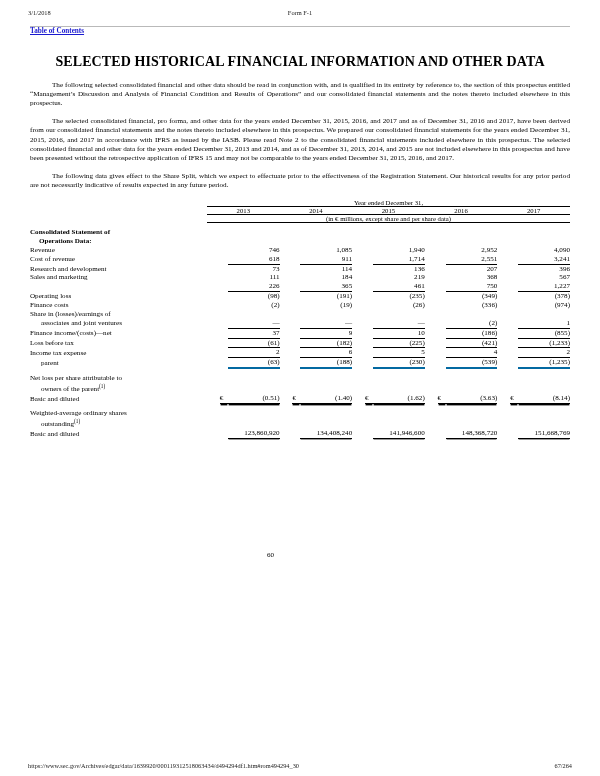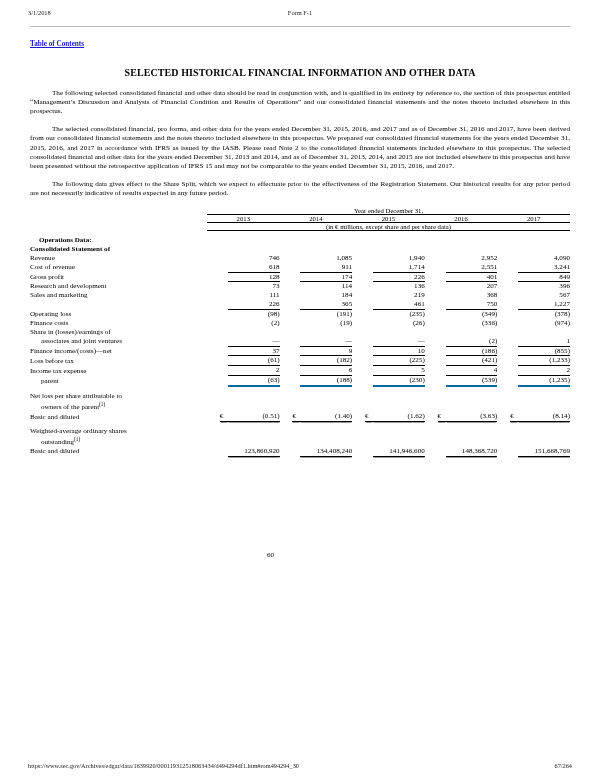--- a/index.html
+++ b/index.html
@@ -46,36 +46,36 @@
     top: 26px;
     left: 30px;
     right: 30px;
     border-top: 1px solid #b9b9b9;
     height: 0;
   }
 
   
   .doc {
     position: absolute;
-    top: 40px;
+    top: 27px;
     left: 30px;
     width: 540px;
   }
 
   .toc-link {
     color: #1a1ad0;
     text-decoration: underline;
     font-weight: bold;
     font-size: 7.2px;
     display: inline-block;
     margin-bottom: 11px;
   }
 
   h1.doc-title {
-    font-size: 10px;
+    font-size: 14px;
     font-weight: bold;
     text-align: center;
     margin: 8px 0 11px 0;
     letter-spacing: 0.1px;
   }
 
   p.para {
     margin: 0 0 8.5px 0;
     text-align: justify;
     text-indent: 22px;
@@ -237,27 +237,27 @@
       <tr>
         <td></td>
         <td colspan="15" class="units">(in € millions, except share and per share data)</td>
       </tr>
 
       <tr class="rowgap">
             <td colspan="16"></td>
           </tr>
 
       <tr>
+        <td class="lbl bold">Consolidated Statement of</td>
+        <td colspan="15"></td>
+      </tr>
+      <tr>
         <td class="lbl bold ind1">Operations Data:</td>
         <td colspan="15"></td>
       </tr>
-      <tr>
-        <td class="lbl bold">Consolidated Statement of</td>
-        <td colspan="15"></td>
-      </tr>
 
       <tr>
         <td class="lbl">Revenue</td>
         <td class="spacer"></td>
             <td class="cur"></td>
             <td class="num">746</td>
         <td class="spacer"></td>
             <td class="cur"></td>
             <td class="num">1,085</td>
         <td class="spacer"></td>
@@ -283,38 +283,20 @@
             <td class="cur"></td>
             <td class="num rule-bot">1,714</td>
         <td class="spacer"></td>
             <td class="cur"></td>
             <td class="num rule-bot">2,551</td>
         <td class="spacer"></td>
             <td class="cur"></td>
             <td class="num rule-bot">3,241</td>
       </tr>
 
-      <tr>
-        <td class="lbl">Gross profit</td>
-        <td class="spacer"></td>
-            <td class="cur"></td>
-            <td class="num rule-bot">128</td>
-        <td class="spacer"></td>
-            <td class="cur"></td>
-            <td class="num rule-bot">174</td>
-        <td class="spacer"></td>
-            <td class="cur"></td>
-            <td class="num rule-bot">226</td>
-        <td class="spacer"></td>
-            <td class="cur"></td>
-            <td class="num rule-bot">401</td>
-        <td class="spacer"></td>
-            <td class="cur"></td>
-            <td class="num rule-bot">849</td>
-      </tr>
 
       <tr>
         <td class="lbl">Research and development</td>
         <td class="spacer"></td>
             <td class="cur"></td>
             <td class="num">73</td>
         <td class="spacer"></td>
             <td class="cur"></td>
             <td class="num">114</td>
         <td class="spacer"></td>

